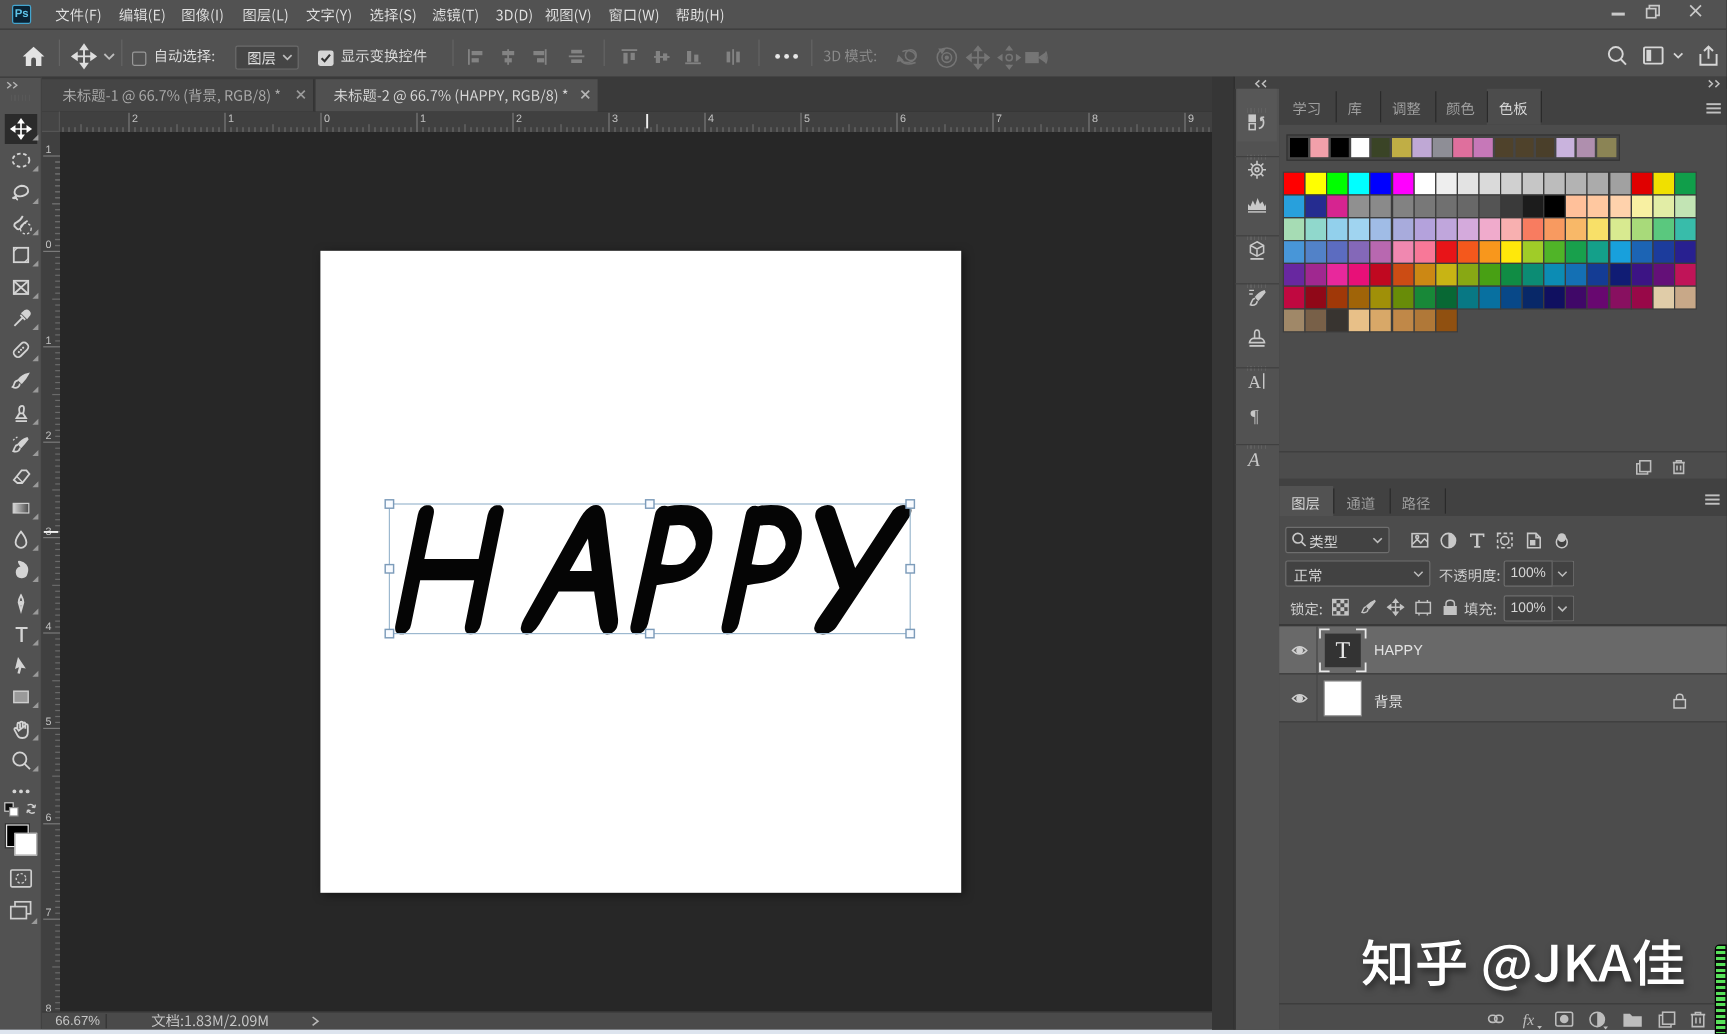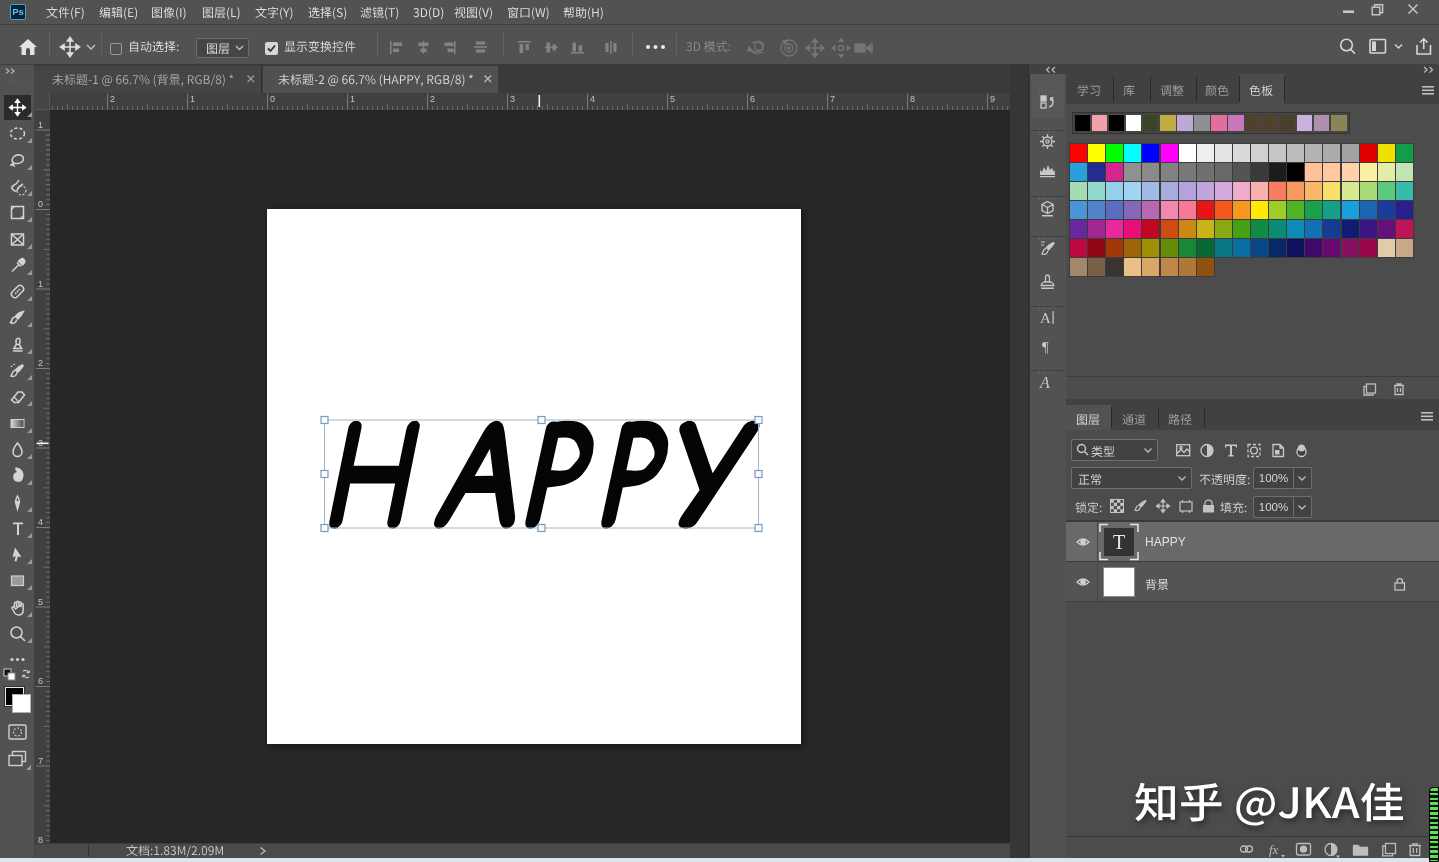--- a/index.html
+++ b/index.html
@@ -882,20 +882,23 @@
       <rect x="3.0" y="3.5" width="7" height="7" fill="#f8fbff" stroke="#7d9cba" stroke-width="1.2"></rect>
       <rect x="3.0" y="57.5" width="7" height="7" fill="#f8fbff" stroke="#7d9cba" stroke-width="1.2"></rect>
       <rect x="3.0" y="111.5" width="7" height="7" fill="#f8fbff" stroke="#7d9cba" stroke-width="1.2"></rect>
       <rect x="220.0" y="3.5" width="7" height="7" fill="#f8fbff" stroke="#7d9cba" stroke-width="1.2"></rect>
       <rect x="220.0" y="111.5" width="7" height="7" fill="#f8fbff" stroke="#7d9cba" stroke-width="1.2"></rect>
       <rect x="437.0" y="3.5" width="7" height="7" fill="#f8fbff" stroke="#7d9cba" stroke-width="1.2"></rect>
       <rect x="437.0" y="57.5" width="7" height="7" fill="#f8fbff" stroke="#7d9cba" stroke-width="1.2"></rect>
       <rect x="437.0" y="111.5" width="7" height="7" fill="#f8fbff" stroke="#7d9cba" stroke-width="1.2"></rect>
     </svg>
 <div class="abs" id="statusbar"></div>
+<div class="abs" style="left:35px;top:844px;width:975px;height:14px;font-size:11px;color:#c6c6c6">
+      <span style="position:absolute;left:11px;top:1px">66.67%</span>
+    </div>
 <div class="sep" style="left:88px;top:845px;height:12px;background:#333"></div>
 <svg class="tp" style="left:126px;top:840.5px" width="102" height="19">
       <path transform="translate(0 14)" d="M8.7 -7.6 9.6 -7.3Q8.9 -5.1 7.7 -3.5Q6.5 -1.9 4.8 -0.9Q3.2 0.2 1.0 0.9Q0.9 0.8 0.8 0.7Q0.8 0.5 0.6 0.3Q0.5 0.2 0.4 0.1Q2.6 -0.5 4.2 -1.5Q5.8 -2.5 6.9 -4.0Q8.0 -5.5 8.7 -7.6ZM3.2 -7.5Q3.9 -5.6 5.1 -4.1Q6.2 -2.6 7.9 -1.6Q9.5 -0.5 11.6 0.0Q11.5 0.1 11.4 0.3Q11.3 0.4 11.2 0.6Q11.1 0.7 11.0 0.9Q8.8 0.3 7.2 -0.8Q5.5 -2.0 4.4 -3.6Q3.2 -5.2 2.4 -7.2ZM0.6 -8.0H11.5V-7.1H0.6ZM5.1 -9.9 6.0 -10.2Q6.3 -9.7 6.6 -9.2Q6.8 -8.7 7.0 -8.3L6.0 -8.0Q5.9 -8.4 5.6 -8.9Q5.3 -9.4 5.1 -9.9ZM12.6 -7.5H16.7V-6.7H12.6ZM14.3 -10.1H15.2V0.9H14.3ZM14.2 -7.0 14.8 -6.8Q14.7 -6.1 14.5 -5.3Q14.2 -4.5 14.0 -3.8Q13.7 -3.0 13.4 -2.4Q13.1 -1.7 12.8 -1.3Q12.7 -1.5 12.6 -1.7Q12.4 -1.9 12.3 -2.1Q12.6 -2.5 12.9 -3.1Q13.2 -3.6 13.4 -4.3Q13.7 -5.0 13.9 -5.6Q14.1 -6.3 14.2 -7.0ZM15.1 -6.2Q15.2 -6.1 15.5 -5.8Q15.7 -5.5 15.9 -5.1Q16.2 -4.8 16.4 -4.5Q16.6 -4.2 16.7 -4.0L16.2 -3.3Q16.1 -3.6 15.9 -3.9Q15.7 -4.3 15.4 -4.6Q15.2 -5.0 15.0 -5.3Q14.8 -5.7 14.7 -5.9ZM19.5 -10.0H20.3V-5.2H19.5ZM22.2 -9.3 23.1 -9.1Q22.9 -8.6 22.7 -8.0Q22.4 -7.5 22.2 -7.0Q22.0 -6.5 21.8 -6.2L21.0 -6.4Q21.2 -6.8 21.5 -7.3Q21.7 -7.8 21.9 -8.3Q22.1 -8.9 22.2 -9.3ZM16.8 -9.0 17.5 -9.3Q17.7 -8.9 17.9 -8.4Q18.1 -7.9 18.3 -7.4Q18.5 -6.9 18.6 -6.6L17.8 -6.3Q17.7 -6.6 17.6 -7.1Q17.4 -7.6 17.2 -8.1Q17.0 -8.6 16.8 -9.0ZM16.7 -5.6H23.0V0.9H22.1V-4.8H16.7ZM16.8 -3.2H22.4V-2.4H16.8ZM16.4 -0.8H22.4V0.1H16.4ZM25.7 -4.7Q25.3 -4.7 25.1 -4.9Q24.9 -5.1 24.9 -5.5Q24.9 -5.9 25.1 -6.1Q25.3 -6.4 25.7 -6.4Q26.0 -6.4 26.2 -6.1Q26.5 -5.9 26.5 -5.5Q26.5 -5.1 26.2 -4.9Q26.0 -4.7 25.7 -4.7ZM25.7 0.2Q25.3 0.2 25.1 -0.1Q24.9 -0.3 24.9 -0.7Q24.9 -1.1 25.1 -1.3Q25.3 -1.5 25.7 -1.5Q26.0 -1.5 26.2 -1.3Q26.5 -1.1 26.5 -0.7Q26.5 -0.3 26.2 -0.1Q26.0 0.2 25.7 0.2ZM28.4 0.0V-0.9H30.4V-7.5H28.8V-8.2Q29.4 -8.3 29.8 -8.4Q30.3 -8.6 30.6 -8.8H31.4V-0.9H33.2V0.0ZM35.7 0.2Q35.3 0.2 35.1 -0.1Q34.9 -0.3 34.9 -0.7Q34.9 -1.1 35.1 -1.3Q35.3 -1.5 35.7 -1.5Q36.0 -1.5 36.2 -1.3Q36.5 -1.1 36.5 -0.7Q36.5 -0.3 36.2 -0.1Q36.0 0.2 35.7 0.2ZM40.7 0.2Q39.9 0.2 39.2 -0.1Q38.6 -0.4 38.2 -1.0Q37.9 -1.5 37.9 -2.2Q37.9 -2.8 38.1 -3.2Q38.4 -3.7 38.7 -4.1Q39.1 -4.4 39.5 -4.6V-4.7Q39.0 -5.0 38.7 -5.5Q38.3 -6.0 38.3 -6.7Q38.3 -7.4 38.6 -7.9Q38.9 -8.4 39.5 -8.6Q40.0 -8.9 40.7 -8.9Q41.5 -8.9 42.0 -8.6Q42.5 -8.3 42.8 -7.8Q43.1 -7.3 43.1 -6.6Q43.1 -6.2 42.9 -5.7Q42.8 -5.3 42.5 -5.0Q42.2 -4.7 42.0 -4.5V-4.4Q42.3 -4.2 42.7 -3.9Q43.0 -3.6 43.2 -3.2Q43.4 -2.7 43.4 -2.1Q43.4 -1.5 43.1 -1.0Q42.8 -0.4 42.1 -0.1Q41.5 0.2 40.7 0.2ZM41.3 -4.8Q41.7 -5.2 42.0 -5.6Q42.2 -6.1 42.2 -6.6Q42.2 -7.0 42.0 -7.3Q41.8 -7.7 41.5 -7.9Q41.2 -8.1 40.7 -8.1Q40.1 -8.1 39.7 -7.7Q39.3 -7.3 39.3 -6.7Q39.3 -6.2 39.6 -5.8Q39.9 -5.5 40.3 -5.2Q40.8 -5.0 41.3 -4.8ZM40.7 -0.7Q41.2 -0.7 41.6 -0.8Q42.0 -1.0 42.2 -1.4Q42.4 -1.7 42.4 -2.1Q42.4 -2.6 42.2 -2.9Q42.0 -3.2 41.7 -3.5Q41.4 -3.7 41.0 -3.9Q40.5 -4.1 40.1 -4.3Q39.5 -3.9 39.2 -3.4Q38.9 -2.9 38.9 -2.3Q38.9 -1.8 39.1 -1.5Q39.3 -1.1 39.8 -0.9Q40.2 -0.7 40.7 -0.7ZM47.1 0.2Q46.5 0.2 45.9 -0.0Q45.4 -0.2 45.0 -0.5Q44.6 -0.7 44.3 -1.1L44.9 -1.8Q45.3 -1.4 45.8 -1.1Q46.3 -0.8 47.1 -0.8Q47.6 -0.8 48.0 -1.0Q48.4 -1.2 48.6 -1.5Q48.9 -1.9 48.9 -2.4Q48.9 -2.9 48.6 -3.3Q48.3 -3.7 47.7 -3.9Q47.1 -4.1 46.1 -4.1V-5.0Q47.0 -5.0 47.6 -5.2Q48.1 -5.4 48.3 -5.8Q48.6 -6.2 48.6 -6.7Q48.6 -7.3 48.2 -7.7Q47.8 -8.1 47.1 -8.1Q46.5 -8.1 46.1 -7.8Q45.6 -7.6 45.3 -7.2L44.7 -7.9Q45.2 -8.4 45.8 -8.7Q46.4 -9.0 47.1 -9.0Q47.9 -9.0 48.4 -8.7Q49.0 -8.4 49.3 -7.9Q49.7 -7.5 49.7 -6.8Q49.7 -6.0 49.2 -5.4Q48.8 -4.9 48.1 -4.6V-4.6Q48.6 -4.5 49.1 -4.2Q49.5 -3.9 49.7 -3.4Q50.0 -3.0 50.0 -2.3Q50.0 -1.6 49.6 -1.0Q49.2 -0.4 48.6 -0.1Q47.9 0.2 47.1 0.2ZM51.9 0.0V-8.8H53.2L54.9 -4.1Q55.0 -3.6 55.2 -3.2Q55.4 -2.7 55.5 -2.3H55.6Q55.7 -2.7 55.9 -3.2Q56.0 -3.6 56.2 -4.1L57.8 -8.8H59.2V0.0H58.2V-4.9Q58.2 -5.3 58.2 -5.7Q58.2 -6.2 58.2 -6.6Q58.3 -7.1 58.3 -7.5H58.2L57.5 -5.5L55.9 -0.9H55.1L53.5 -5.5L52.8 -7.5H52.7Q52.8 -7.1 52.8 -6.6Q52.8 -6.2 52.8 -5.7Q52.9 -5.3 52.9 -4.9V0.0ZM60.5 2.1 64.1 -9.5H64.9L61.3 2.1ZM65.6 0.0V-0.6Q67.0 -1.9 67.9 -2.9Q68.8 -3.9 69.2 -4.7Q69.7 -5.6 69.7 -6.3Q69.7 -6.8 69.5 -7.2Q69.3 -7.6 68.9 -7.8Q68.6 -8.1 68.0 -8.1Q67.5 -8.1 67.0 -7.8Q66.6 -7.5 66.2 -7.0L65.6 -7.7Q66.1 -8.3 66.7 -8.6Q67.3 -9.0 68.2 -9.0Q69.0 -9.0 69.5 -8.6Q70.1 -8.3 70.4 -7.7Q70.7 -7.2 70.7 -6.4Q70.7 -5.5 70.3 -4.6Q69.9 -3.7 69.1 -2.8Q68.3 -1.8 67.3 -0.9Q67.6 -0.9 68.0 -0.9Q68.4 -0.9 68.7 -0.9H71.2V0.0ZM73.4 0.2Q73.1 0.2 72.9 -0.1Q72.6 -0.3 72.6 -0.7Q72.6 -1.1 72.9 -1.3Q73.1 -1.5 73.4 -1.5Q73.8 -1.5 74.0 -1.3Q74.2 -1.1 74.2 -0.7Q74.2 -0.3 74.0 -0.1Q73.8 0.2 73.4 0.2ZM78.4 0.2Q77.6 0.2 77.0 -0.3Q76.4 -0.9 76.0 -1.9Q75.7 -2.9 75.7 -4.4Q75.7 -6.0 76.0 -7.0Q76.4 -8.0 77.0 -8.5Q77.6 -9.0 78.4 -9.0Q79.3 -9.0 79.9 -8.5Q80.5 -8.0 80.8 -7.0Q81.2 -6.0 81.2 -4.4Q81.2 -2.9 80.8 -1.9Q80.5 -0.9 79.9 -0.3Q79.3 0.2 78.4 0.2ZM78.4 -0.7Q78.9 -0.7 79.3 -1.1Q79.7 -1.5 79.9 -2.3Q80.1 -3.1 80.1 -4.4Q80.1 -5.7 79.9 -6.5Q79.7 -7.3 79.3 -7.7Q78.9 -8.1 78.4 -8.1Q77.9 -8.1 77.6 -7.7Q77.2 -7.3 77.0 -6.5Q76.7 -5.7 76.7 -4.4Q76.7 -3.1 77.0 -2.3Q77.2 -1.5 77.6 -1.1Q77.9 -0.7 78.4 -0.7ZM84.6 0.2Q83.9 0.2 83.3 -0.1Q82.8 -0.4 82.4 -0.7L83.1 -1.4Q83.3 -1.1 83.7 -0.9Q84.1 -0.8 84.5 -0.8Q85.0 -0.8 85.4 -1.0Q85.8 -1.2 86.1 -1.6Q86.4 -2.1 86.6 -2.9Q86.7 -3.6 86.7 -4.8Q86.7 -5.9 86.5 -6.6Q86.3 -7.3 85.9 -7.7Q85.4 -8.1 84.8 -8.1Q84.4 -8.1 84.1 -7.9Q83.7 -7.6 83.5 -7.2Q83.3 -6.7 83.3 -6.1Q83.3 -5.5 83.5 -5.1Q83.7 -4.6 84.0 -4.4Q84.4 -4.1 84.9 -4.1Q85.3 -4.1 85.8 -4.4Q86.3 -4.7 86.7 -5.4L86.8 -4.5Q86.5 -4.2 86.2 -3.9Q85.8 -3.6 85.5 -3.5Q85.1 -3.3 84.7 -3.3Q84.0 -3.3 83.4 -3.6Q82.9 -4.0 82.6 -4.6Q82.3 -5.2 82.3 -6.1Q82.3 -7.0 82.6 -7.6Q83.0 -8.2 83.6 -8.6Q84.1 -9.0 84.8 -9.0Q85.4 -9.0 86.0 -8.7Q86.5 -8.4 86.9 -7.9Q87.3 -7.4 87.5 -6.6Q87.8 -5.8 87.8 -4.8Q87.8 -3.4 87.5 -2.5Q87.2 -1.6 86.8 -1.0Q86.3 -0.4 85.8 -0.1Q85.2 0.2 84.6 0.2ZM89.6 0.0V-8.8H91.0L92.6 -4.1Q92.8 -3.6 93.0 -3.2Q93.1 -2.7 93.3 -2.3H93.3Q93.5 -2.7 93.6 -3.2Q93.8 -3.6 93.9 -4.1L95.6 -8.8H97.0V0.0H95.9V-4.9Q95.9 -5.3 95.9 -5.7Q96.0 -6.2 96.0 -6.6Q96.0 -7.1 96.1 -7.5H96.0L95.3 -5.5L93.6 -0.9H92.9L91.2 -5.5L90.5 -7.5H90.5Q90.5 -7.1 90.6 -6.6Q90.6 -6.2 90.6 -5.7Q90.6 -5.3 90.6 -4.9V0.0Z" fill="#c6c6c6"></path>
     </svg>
 <svg class="tp" style="left:258px;top:846px" width="10" height="10">
       <path d="M2.5 1.5 L7 5 L2.5 8.5" stroke="#b9b9b9" stroke-width="1.3" fill="none"></path>
     </svg>
 <div class="abs" id="bottomstrip"></div>
 <div class="abs" id="rightzone"></div>
 <div class="abs" style="left:1010px;top:64px;width:19px;height:794px;background:#363636;border-right:1px solid #2e2e2e"></div>

